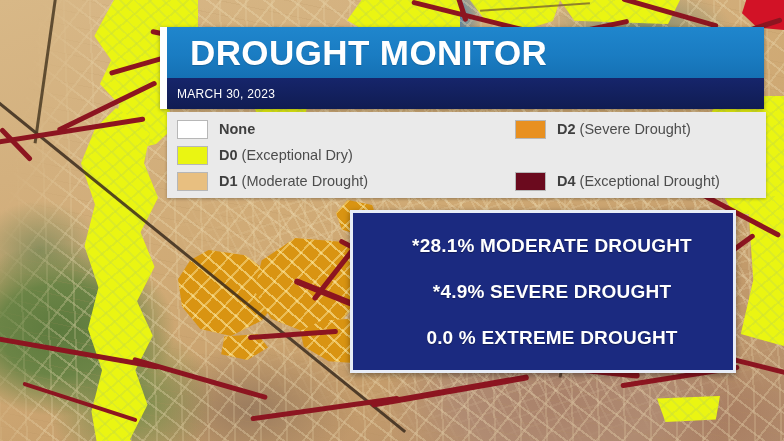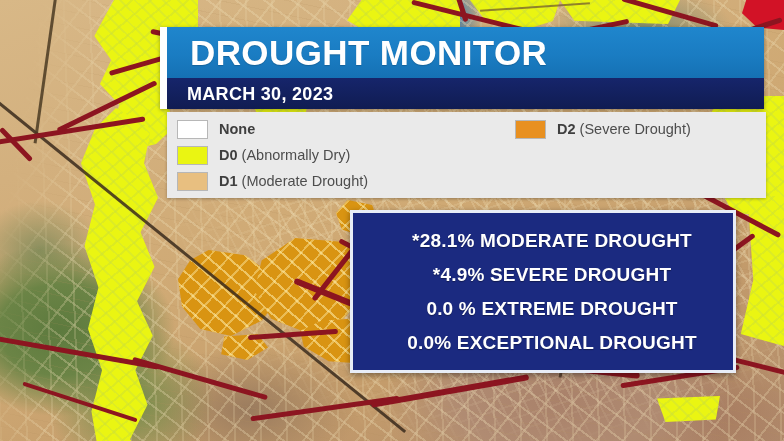--- a/index.html
+++ b/index.html
@@ -171,22 +171,22 @@
     color:#ffffff;font-size:35px;font-weight:bold;letter-spacing:.4px;
     padding-left:23px;line-height:1;white-space:nowrap;
     text-shadow:0 1px 1px rgba(0,0,0,.18);
   }
   #date-bar{
     position:absolute;left:7px;top:51px;right:0;height:31px;
     background:linear-gradient(180deg,#16256b 0%,#101c52 100%);
     display:flex;align-items:center;
   }
   #date-text{
-    color:#ffffff;font-size:18px;font-weight:bold;letter-spacing:.3px;
-    padding-left:20px;line-height:1;white-space:nowrap;
+    color:#ffffff;font-size:12px;font-weight:normal;letter-spacing:.3px;
+    padding-left:10px;line-height:1;white-space:nowrap;
   }
 
   
   #legend-panel{
     position:absolute;left:167px;top:112px;width:599px;height:86px;
     background:#eaeaea;
     display:flex;
     padding:5px 0 5px 10px;
     box-shadow:0 1px 3px rgba(0,0,0,.28);
   }
@@ -289,37 +289,40 @@
 
   <div id="legend-panel">
 
     <div class="legend-col" id="legend-col-left">
       <div class="legend-row">
         <div class="swatch" style="background: rgb(255, 255, 255);"></div>
         <div class="legend-label"><b>None</b><span></span></div>
       </div>
       <div class="legend-row">
         <div class="swatch" style="background: rgb(234, 245, 18);"></div>
-        <div class="legend-label"><b>D0</b><span> (Abnormally Dry)</span></div>
+        <div class="legend-label"><b>D0</b><span> (Exceptional Dry)</span></div>
       </div>
       <div class="legend-row">
         <div class="swatch" style="background: rgb(232, 191, 128);"></div>
         <div class="legend-label"><b>D1</b><span> (Moderate Drought)</span></div>
       </div>
     </div>
 
     <div class="legend-col" id="legend-col-right">
       <div class="legend-row">
         <div class="swatch" style="background: rgb(232, 144, 32);"></div>
         <div class="legend-label"><b>D2</b><span> (Severe Drought)</span></div>
+      </div>
+      <div class="legend-row">
+        <div class="swatch" style="background: rgb(107, 10, 30);"></div>
+        <div class="legend-label"><b>D4</b><span> (Exceptional Drought)</span></div>
       </div>
     </div>
 
   </div>
 
   <div id="stats-panel">
     <div class="stat-line">*28.1%  MODERATE DROUGHT</div>
     <div class="stat-line">*4.9%  SEVERE DROUGHT</div>
     <div class="stat-line">0.0 % EXTREME DROUGHT</div>
-    <div class="stat-line">0.0%  EXCEPTIONAL DROUGHT</div>
   </div>
 
 </div>
 
 </body></html>

